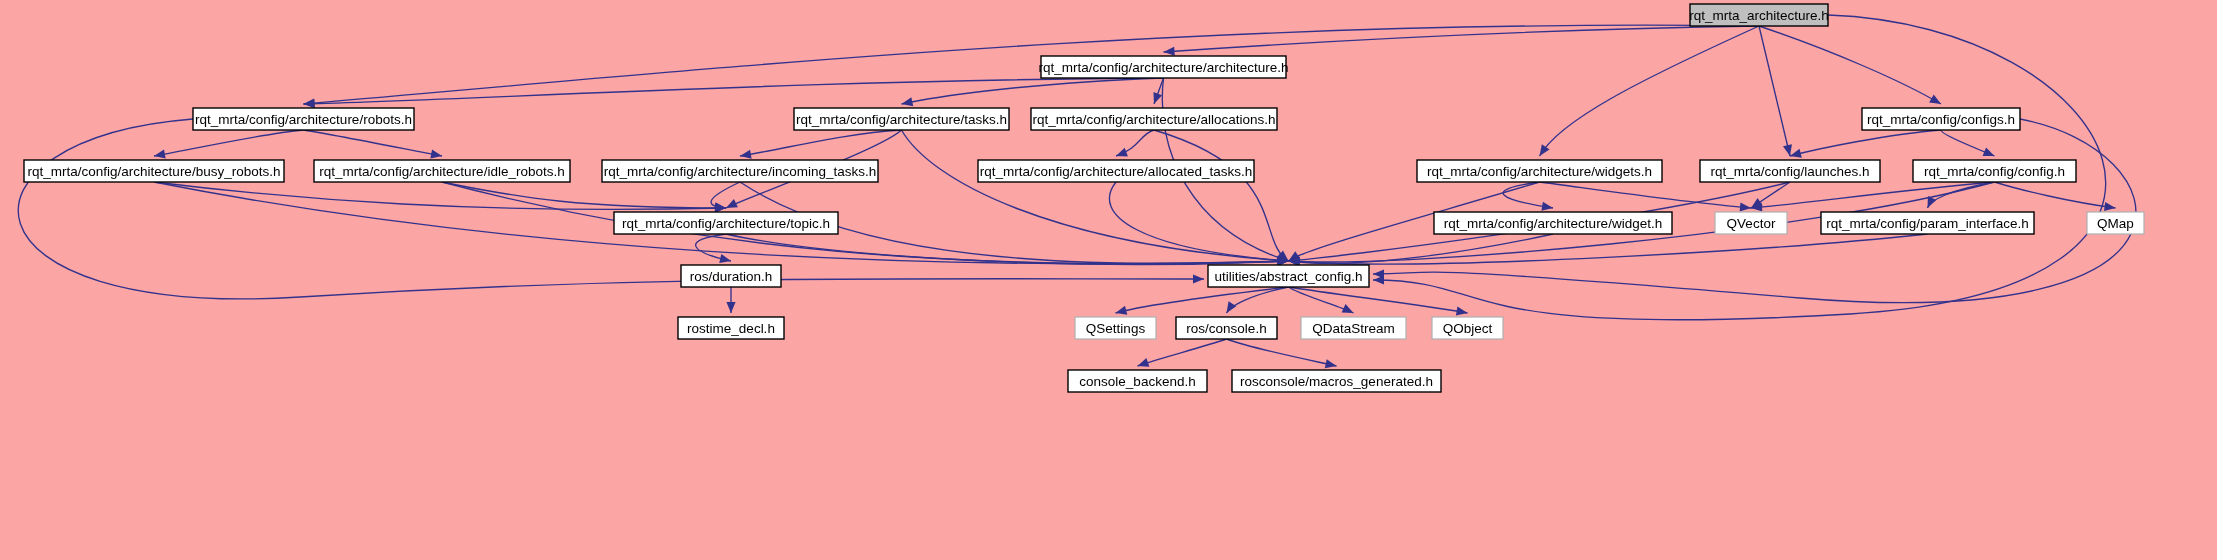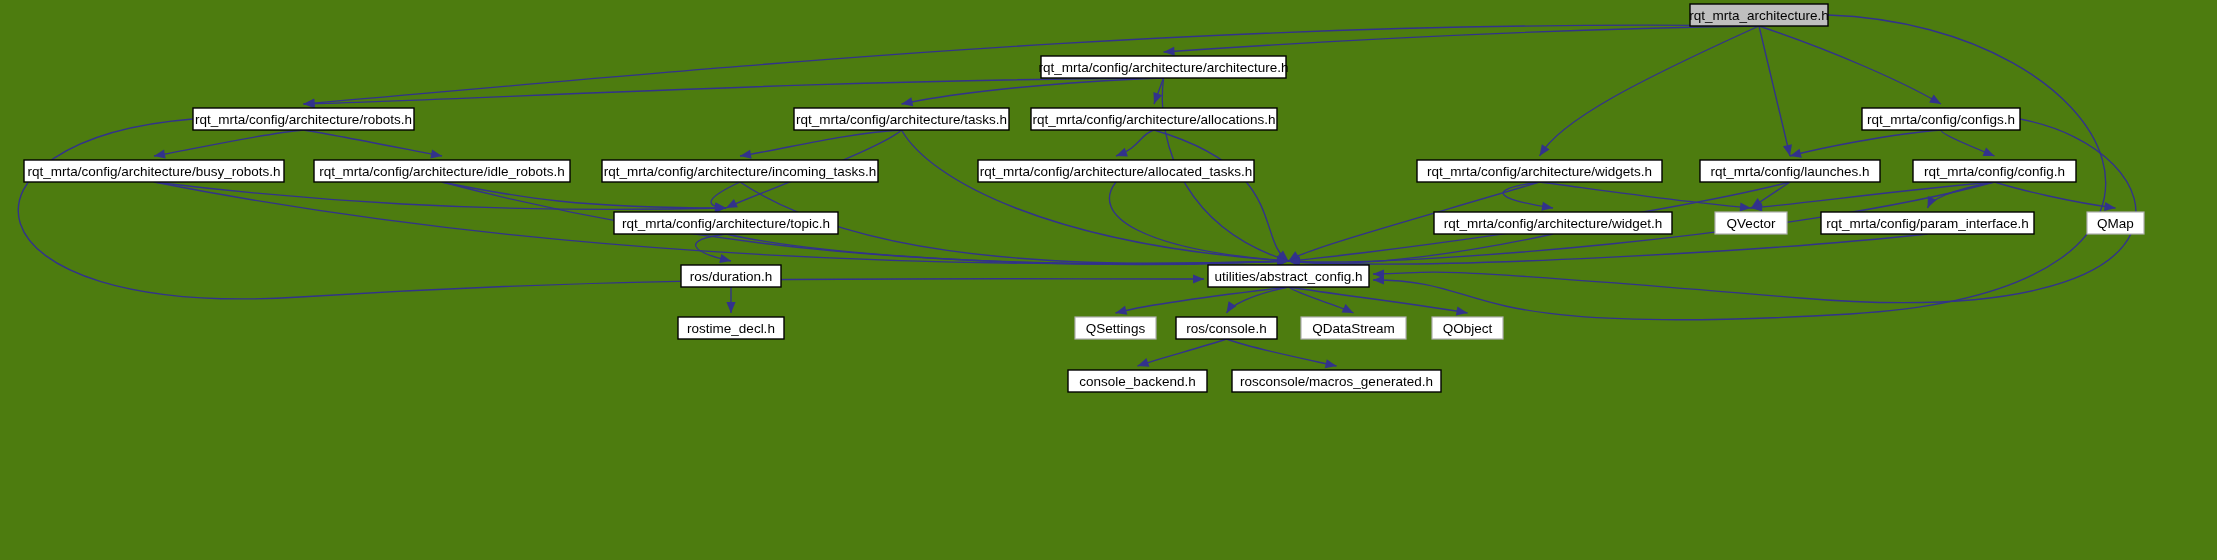--- a/index.html
+++ b/index.html
@@ -4,21 +4,21 @@
 <style>
   html, body {
     margin: 0;
     padding: 0;
     background: #ffffff;
   }
   #graph-root {
     position: relative;
     width: 2217px;
     height: 560px;
-    background: #4d7c0f;
+    background: #fca5a5;
     font-family: "Liberation Sans", sans-serif;
   }
   svg#graph-canvas {
     position: absolute;
     top: 0;
     left: 0;
     width: 2217px;
     height: 560px;
     overflow: visible;
   }

